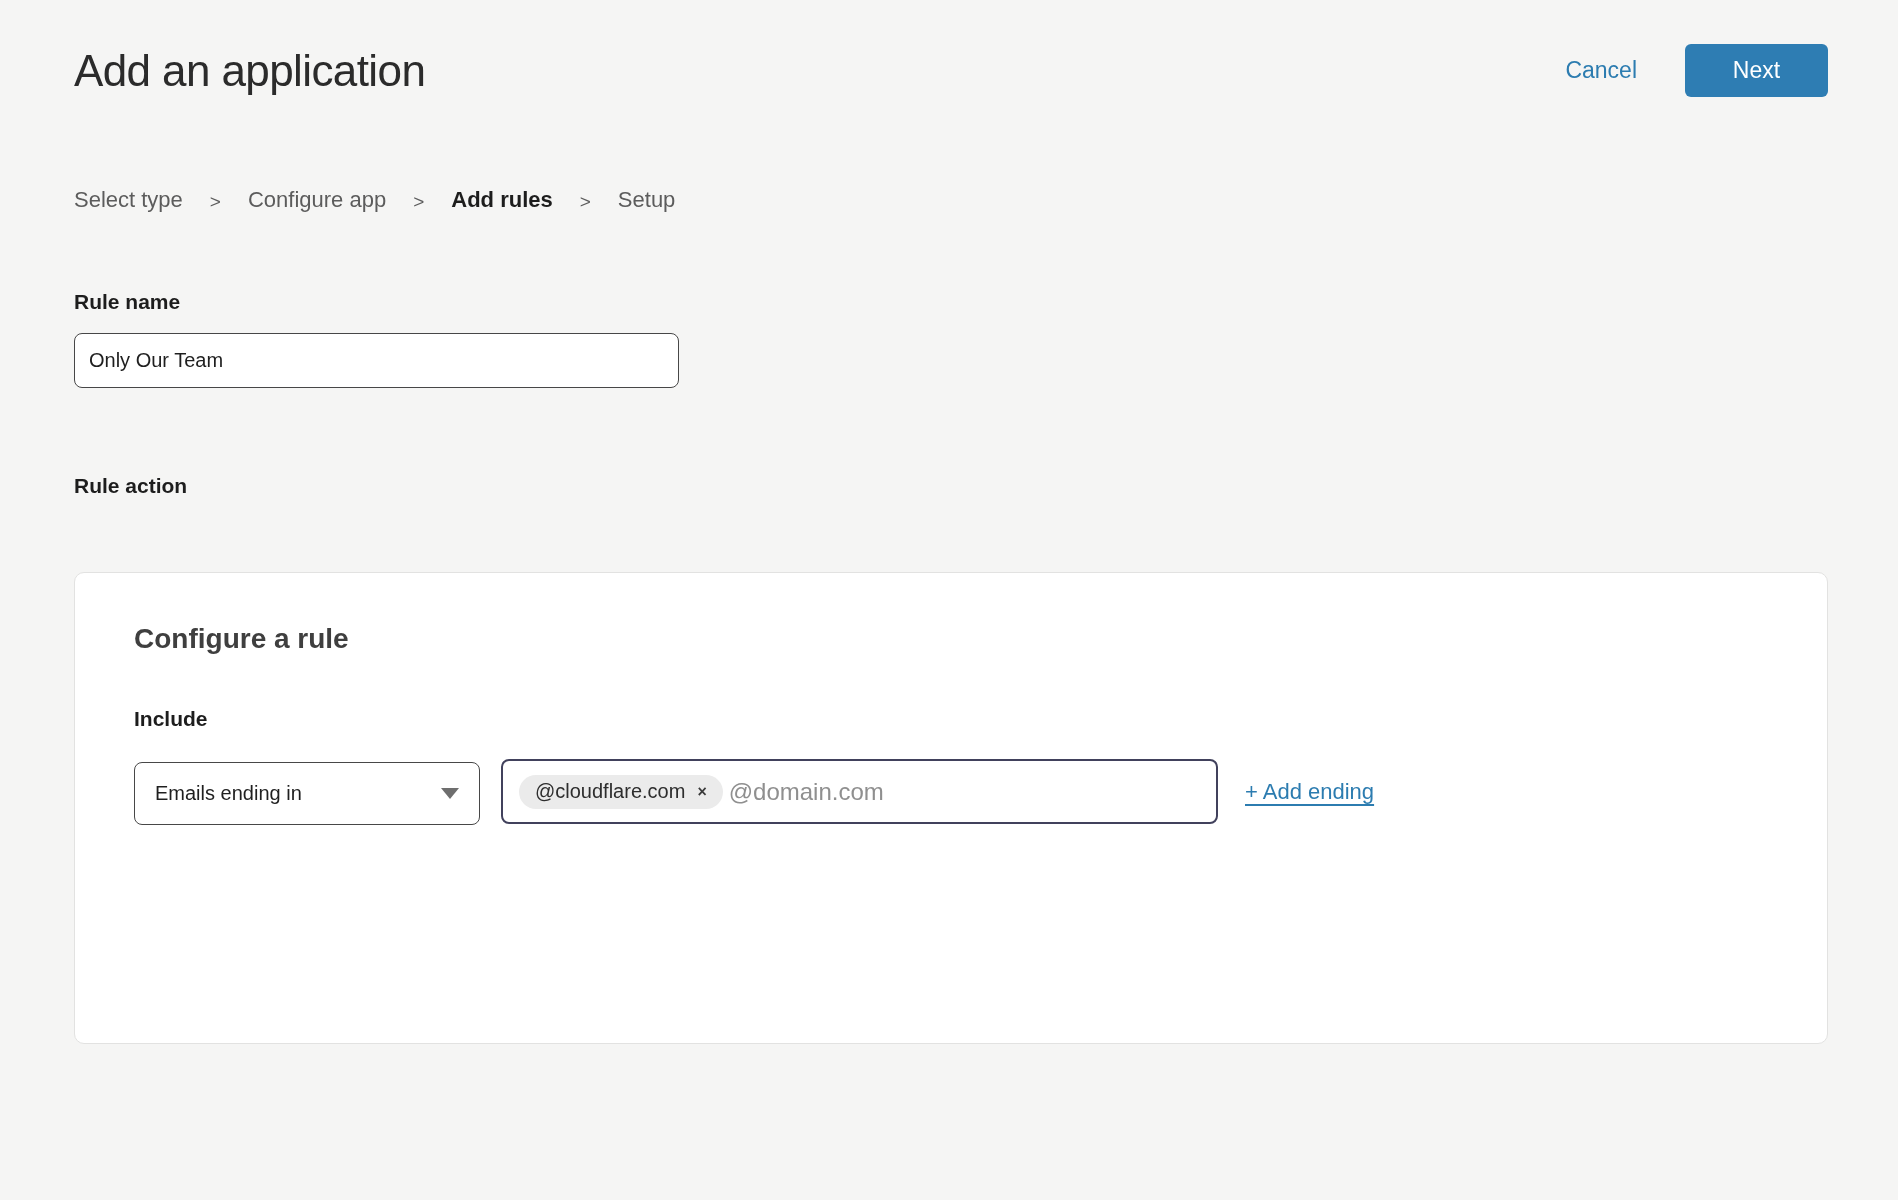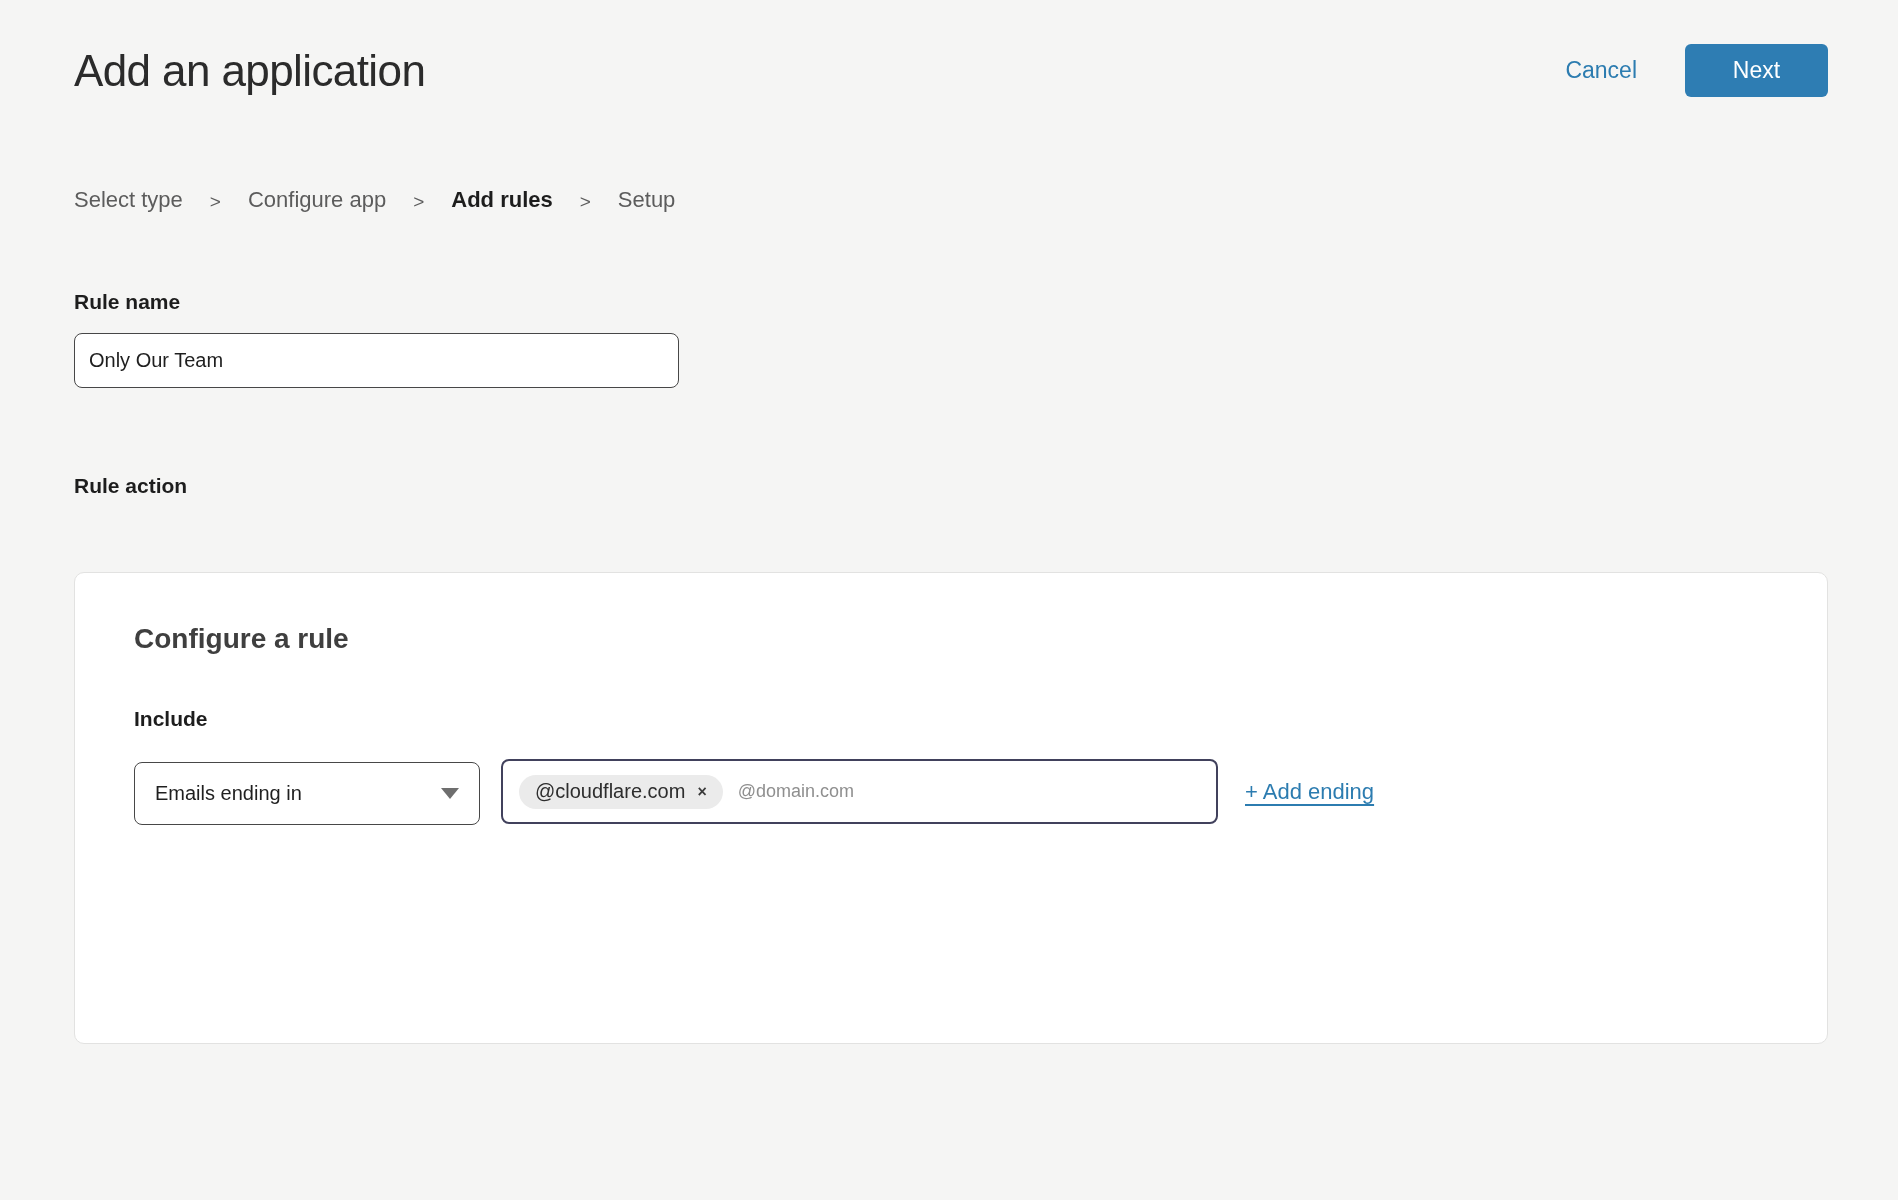--- a/index.html
+++ b/index.html
@@ -135,25 +135,25 @@
   }
   .chip-x {
     font-size: 16px;
     font-weight: 700;
     color: #3a3a3a;
     cursor: pointer;
     line-height: 1;
   }
   .ghost-input {
     flex: 1;
-    margin-left: 13px;
+    margin-left: 4px;
     border: none;
     outline: none;
     background: transparent;
-    font-size: 18px;
+    font-size: 24px;
     font-family: inherit;
     color: #404040;
     min-width: 0;
   }
   .ghost-input::placeholder { color: #8f8f8f; }
   .inline-link {
     font-size: 22px;
     color: #2c7cb0;
     text-decoration: underline;
     text-underline-offset: 5px;

